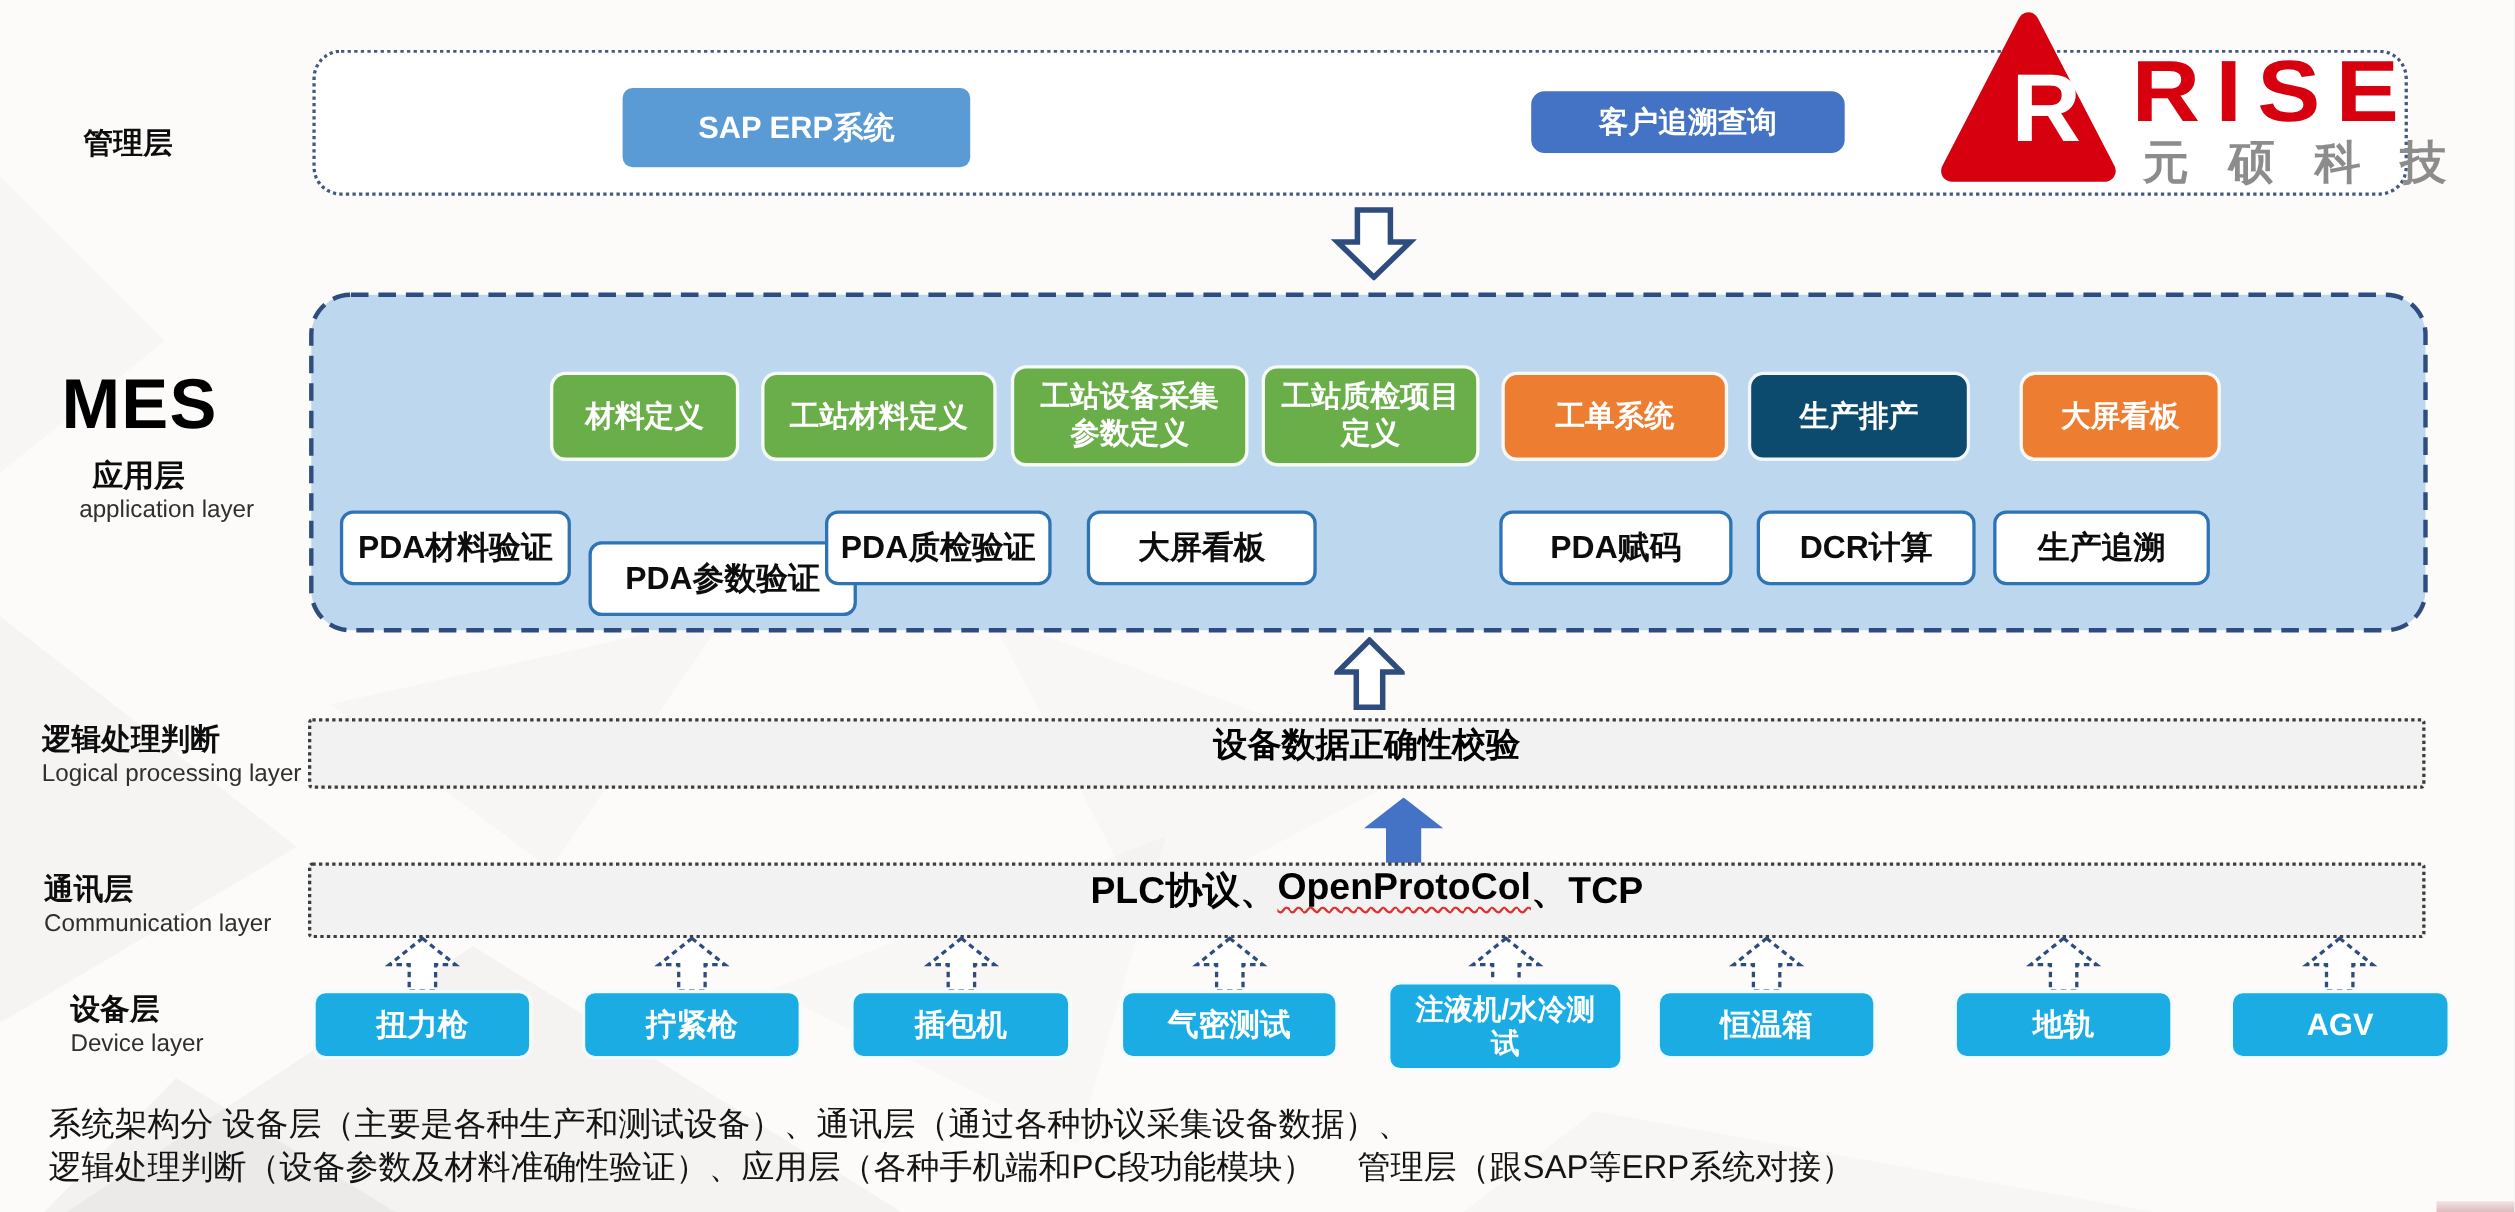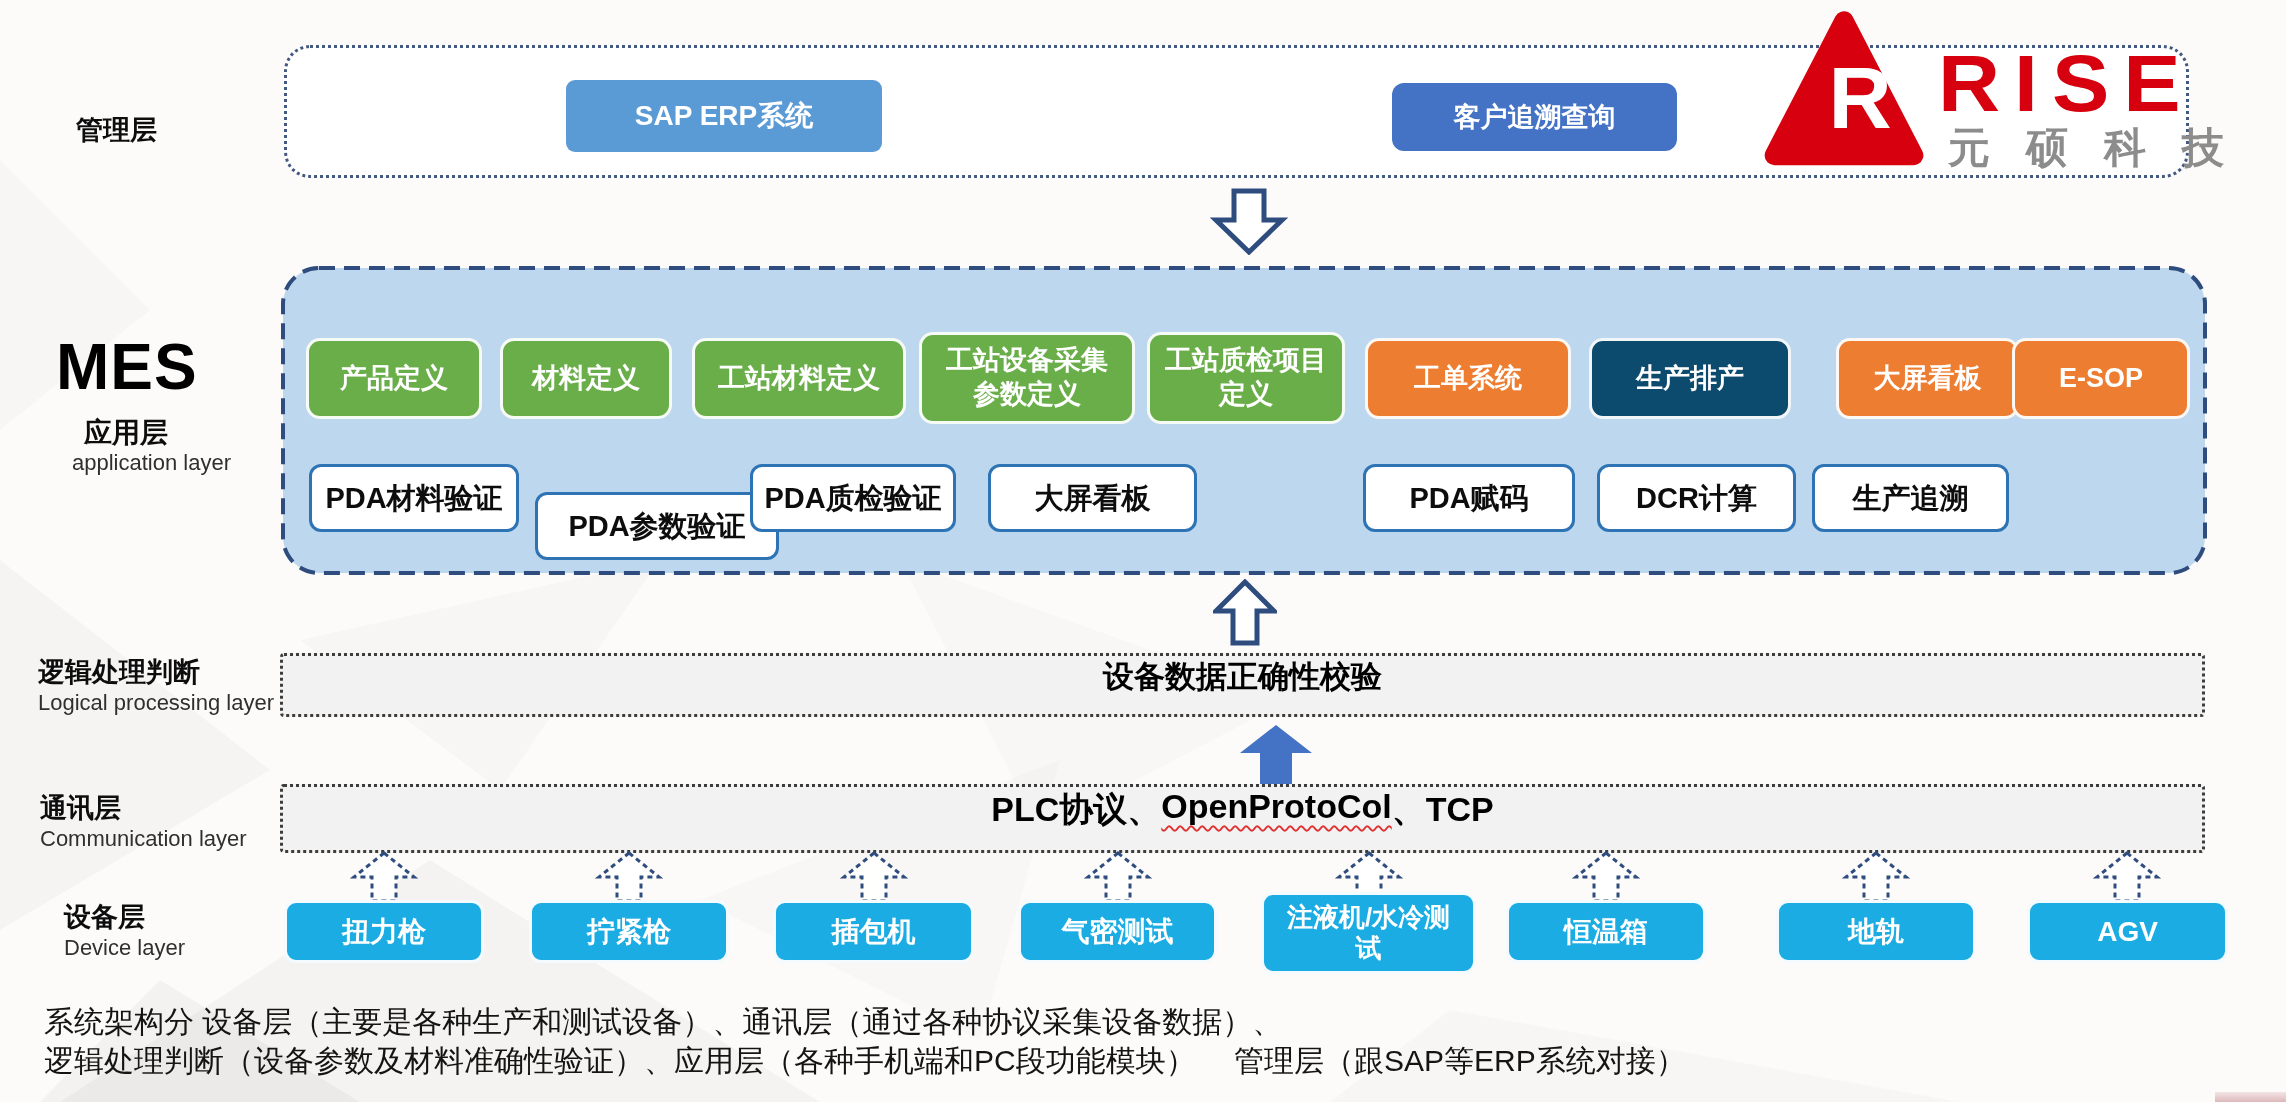--- a/index.html
+++ b/index.html
@@ -61,21 +61,21 @@
     <polygon points="1450,1010 1960,1102 1330,1102" fill="#000" opacity="0.018"></polygon>
     <polygon points="160,980 360,1102 40,1102" fill="#000" opacity="0.035"></polygon>
   </svg>
 
   <div class="layer-label" style="left:76px;top:112px;">管理层</div>
 
   <div class="mgmt-box"></div>
 
   <div class="pill-btn" style="left: 566px; top: 80px; width: 316px; height: 72px; font-size: 28px; background-color: rgb(91, 155, 213);">SAP ERP系统</div>
 
-  <div class="pill-btn" style="left: 1392px; top: 83px; width: 285px; height: 68px; font-size: 27px; border-radius: 12px; background-color: rgb(68, 114, 196);">客户追溯查询</div>
+  <div class="pill-btn" style="left: 1392px; top: 83px; width: 285px; height: 56px; font-size: 27px; border-radius: 12px; background-color: rgb(68, 114, 196);">客户追溯查询</div>
 
   <svg class="abs" style="left:1756px;top:8px;" width="176" height="162" viewBox="0 0 100 100">
     <path d="M50 8 L93 91 L7 91 Z" fill="#d7000f" stroke="#d7000f" stroke-width="12" stroke-linejoin="round"></path>
     <text x="60" y="74" font-size="54" font-weight="bold" fill="#ffffff" text-anchor="middle" font-family="Liberation Sans, sans-serif">R</text>
   </svg>
   <div class="logo-rise">RISE</div>
   <div class="logo-cn">元硕科技</div>
 
   <svg class="abs" style="left:1210px;top:188px;" width="78" height="67" viewBox="0 0 78 67">
     <path d="M24 3 L54 3 L54 32 L72 32 L39 64 L6 32 L24 32 Z" fill="#ffffff" stroke="#2e4c7e" stroke-width="5"></path>
@@ -84,32 +84,30 @@
   <div class="mes-title" style="left:56px;top:330px;">MES</div>
   <div class="layer-label" style="left:84px;top:414px;font-size:28px;">应用层</div>
   <div class="layer-sublabel" style="left:72px;top:450px;">application layer</div>
 
   <div class="mes-box">
     <svg width="1928" height="311" viewBox="0 0 1928 311">
       <rect x="3" y="3" width="1922" height="305" rx="36" fill="#bdd7ee" stroke="#2e4c7e" stroke-width="4" stroke-dasharray="16 9"></rect>
     </svg>
   </div>
 
-  <div class="mod-btn" style="left: 306px; top: 338px; width: 176px; height: 81px; background-color: rgb(106, 174, 73);">产品定义</div>
   <div class="mod-btn" style="left: 500px; top: 338px; width: 172px; height: 81px; background-color: rgb(106, 174, 73);">材料定义</div>
   <div class="mod-btn" style="left: 692px; top: 338px; width: 214px; height: 81px; background-color: rgb(106, 174, 73);">工站材料定义</div>
   <div class="mod-btn" style="left: 919px; top: 332px; width: 216px; height: 92px; background-color: rgb(106, 174, 73);">工站设备采集
 参数定义</div>
   <div class="mod-btn" style="left: 1147px; top: 332px; width: 198px; height: 92px; background-color: rgb(106, 174, 73);">工站质检项目
 定义</div>
 
   <div class="mod-btn" style="left: 1365px; top: 338px; width: 206px; height: 81px; background-color: rgb(237, 125, 49);">工单系统</div>
   <div class="mod-btn" style="left: 1589px; top: 338px; width: 202px; height: 81px; background-color: #0c4a6e;">生产排产</div>
   <div class="mod-btn" style="left: 1808px; top: 338px; width: 183px; height: 81px; background-color: rgb(237, 125, 49); margin-left: 28px;">大屏看板</div>
-  <div class="mod-btn" style="left: 2012px; top: 338px; width: 178px; height: 81px; background-color: rgb(237, 125, 49);">E-SOP</div>
 
   <div class="mod-btn white" style="left:309px;top:464px;width:210px;height:68px;">PDA材料验证</div>
   <div class="mod-btn white" style="left:535px;top:492px;width:244px;height:68px;">PDA参数验证</div>
   <div class="mod-btn white" style="left:750px;top:464px;width:206px;height:68px;">PDA质检验证</div>
   <div class="mod-btn white" style="left:988px;top:464px;width:209px;height:68px;">大屏看板</div>
   <div class="mod-btn white" style="left:1363px;top:464px;width:212px;height:68px;">PDA赋码</div>
   <div class="mod-btn white" style="left:1597px;top:464px;width:199px;height:68px;">DCR计算</div>
   <div class="mod-btn white" style="left:1812px;top:464px;width:197px;height:68px;">生产追溯</div>
 
   <svg class="abs" style="left:1213px;top:579px;" width="64" height="67" viewBox="0 0 64 67">

